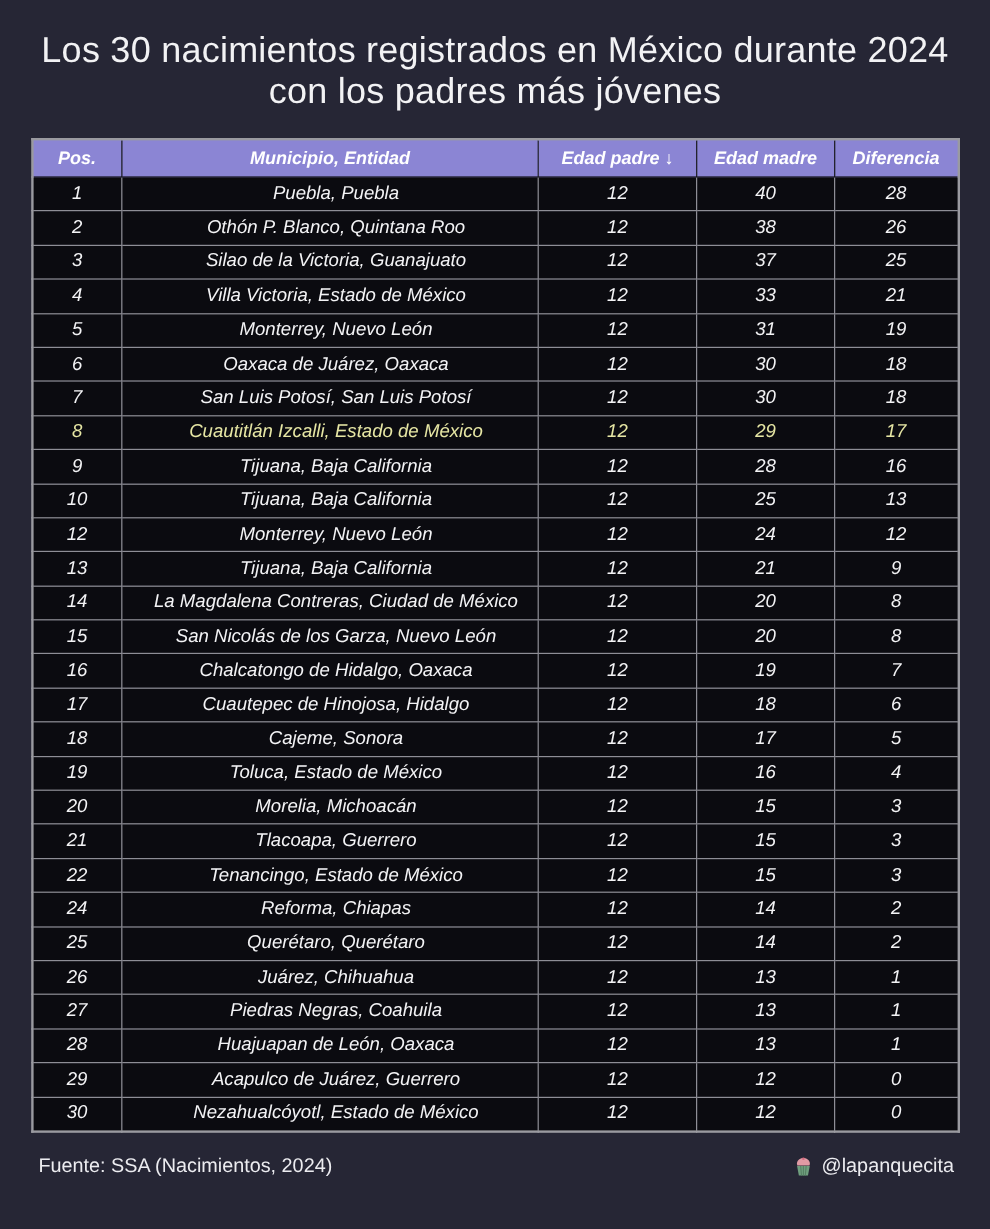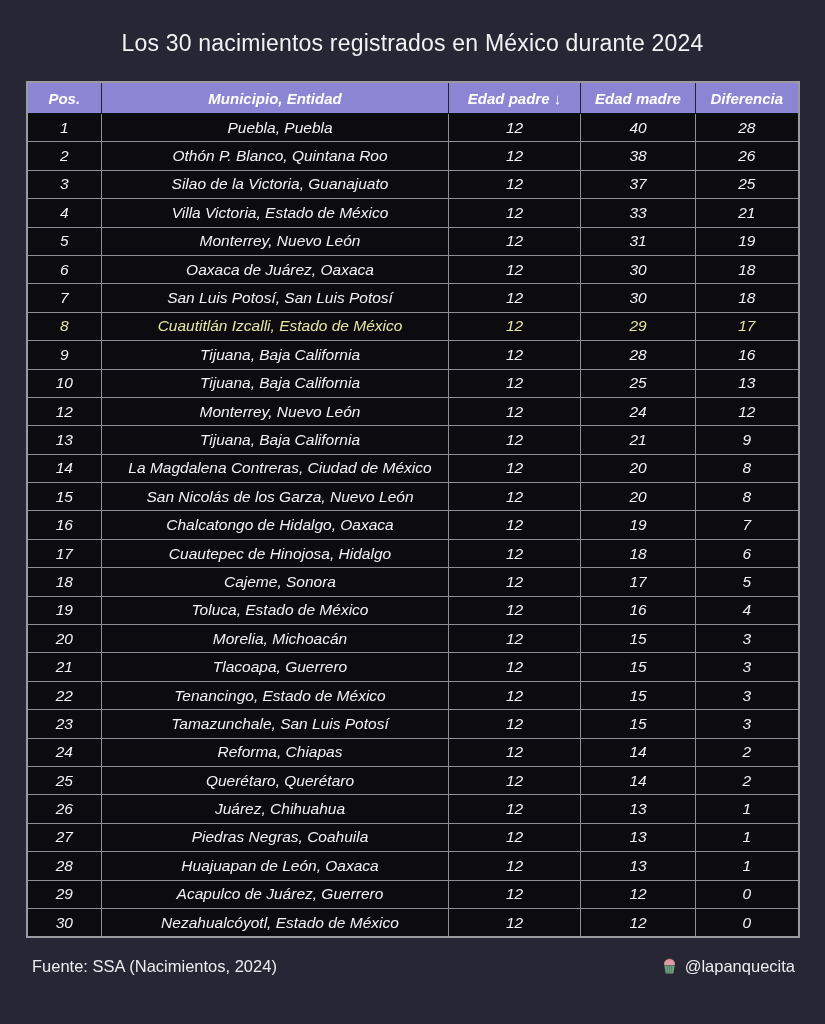--- a/index.html
+++ b/index.html
@@ -12,21 +12,21 @@
     position: relative;
     width: 825px;
     height: 1024px;
     background: #262635;
     overflow: hidden;
   }
   .title {
     padding-top: 26px;
     text-align: center;
     color: #f2f2f4;
-    font-size: 23px;
+    font-size: 30px;
     line-height: 34px;
     font-weight: 500;
     letter-spacing: 0.2px;
   }
   table.ranking {
     border-collapse: collapse;
     table-layout: fixed;
     width: 772px;
     margin: 21px auto 0 auto;
     border: 2px solid #9a9aa0;
@@ -85,20 +85,21 @@
     display: inline-block;
   }
 </style>
 </head>
 <body>
 
 <div class="page">
 
   <div class="title">
     <div>Los 30 nacimientos registrados en México durante 2024</div>
+    <div>con los padres más jóvenes</div>
   </div>
 
   <table class="ranking">
     <colgroup>
       <col class="c-pos">
         <col class="c-muni">
         <col class="c-padre">
         <col class="c-madre">
         <col class="c-dif">
     </colgroup>
@@ -253,27 +254,20 @@
           <td class="col-num">3</td>
         </tr>
         <tr>
           <td class="col-pos">22</td>
           <td class="col-muni">Tenancingo, Estado de México</td>
           <td class="col-num">12</td>
           <td class="col-num">15</td>
           <td class="col-num">3</td>
         </tr>
         <tr>
-          <td class="col-pos">23</td>
-          <td class="col-muni">Tamazunchale, San Luis Potosí</td>
-          <td class="col-num">12</td>
-          <td class="col-num">15</td>
-          <td class="col-num">3</td>
-        </tr>
-        <tr>
           <td class="col-pos">24</td>
           <td class="col-muni">Reforma, Chiapas</td>
           <td class="col-num">12</td>
           <td class="col-num">14</td>
           <td class="col-num">2</td>
         </tr>
         <tr>
           <td class="col-pos">25</td>
           <td class="col-muni">Querétaro, Querétaro</td>
           <td class="col-num">12</td>

